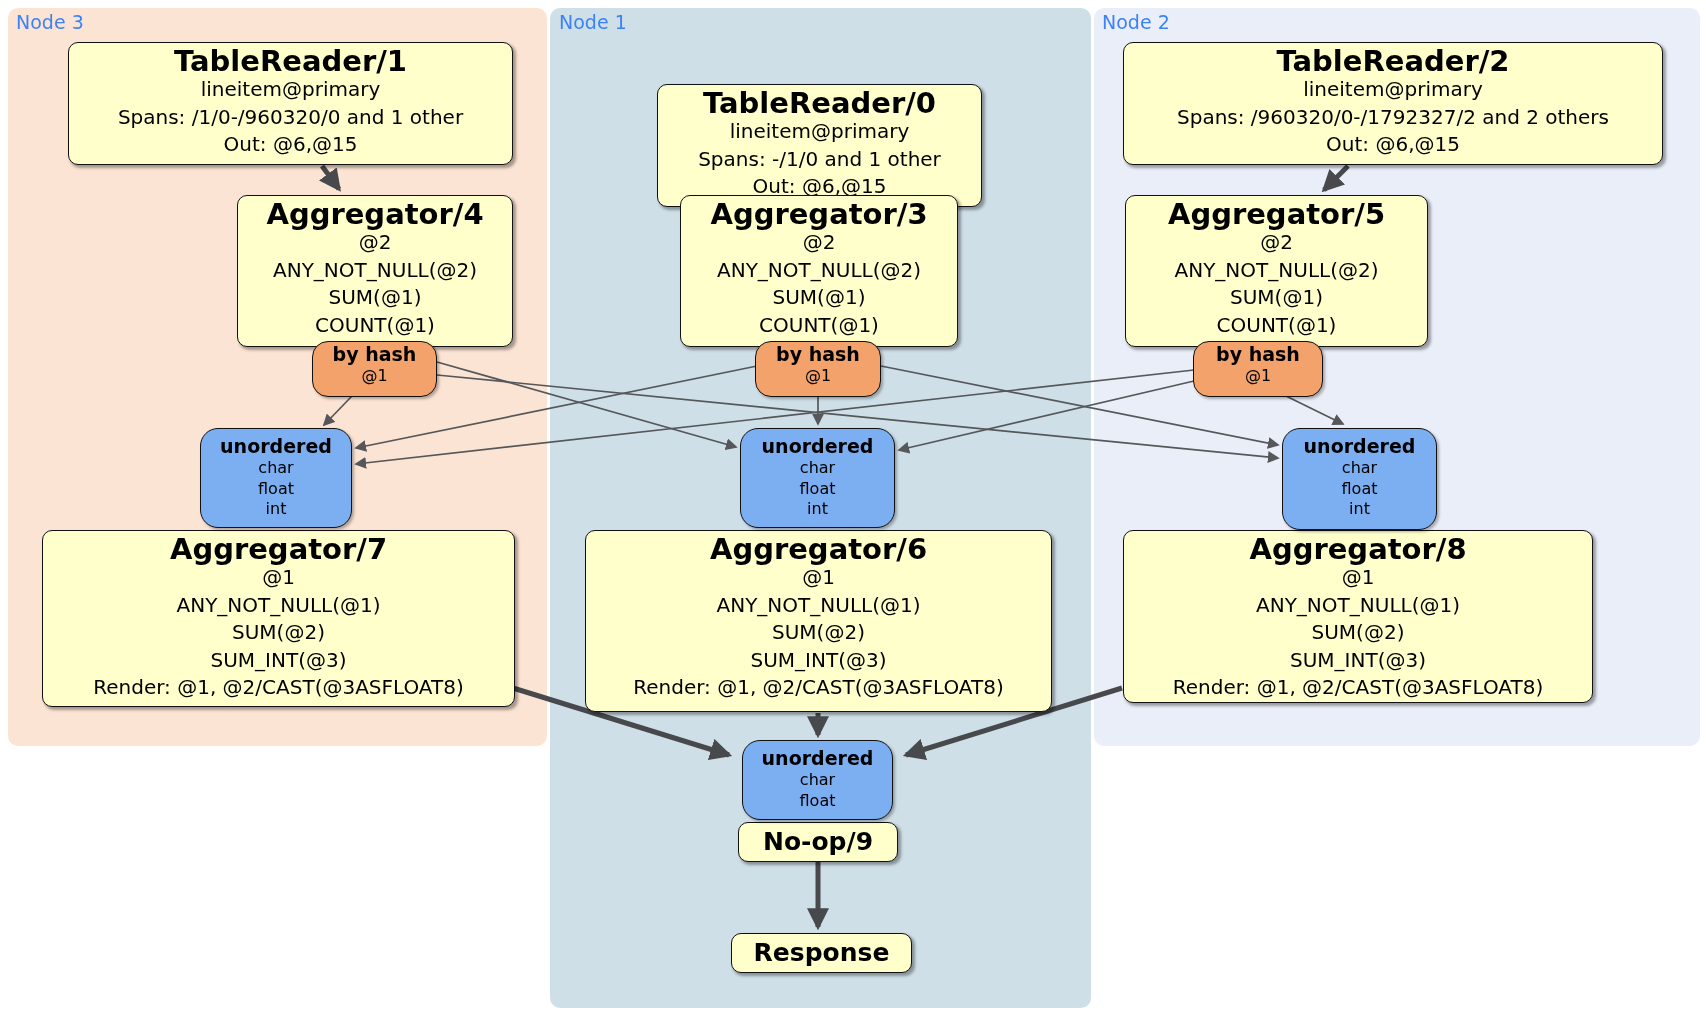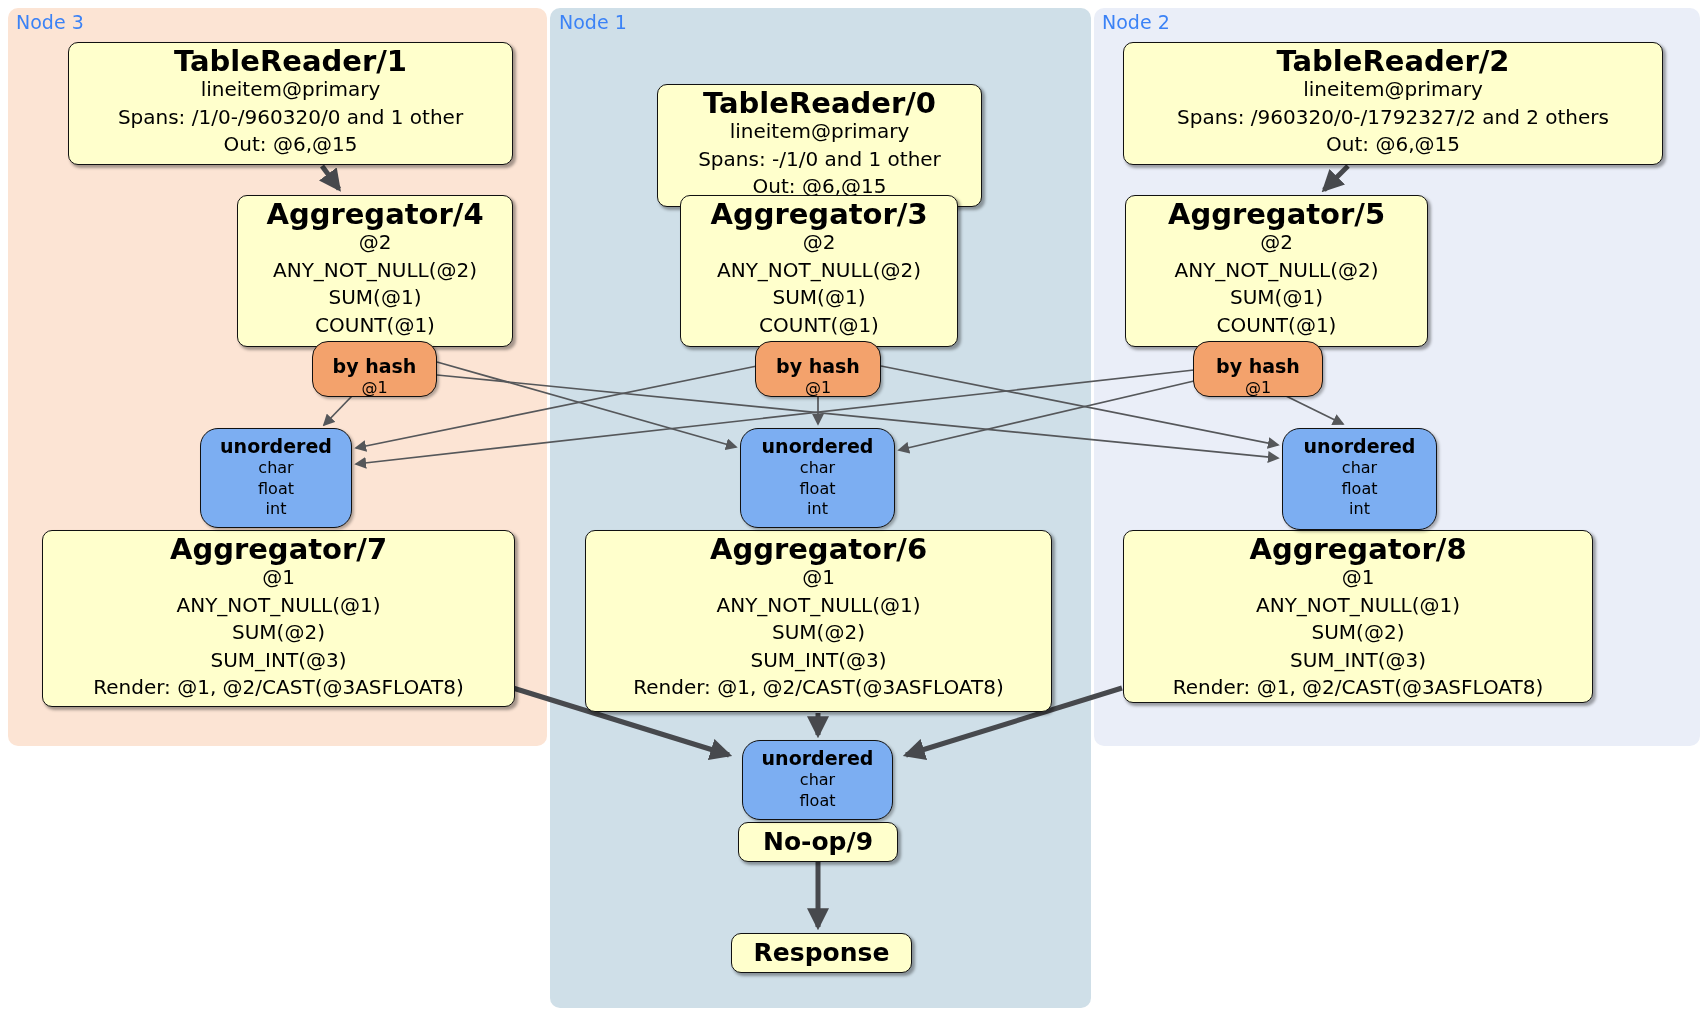--- a/index.html
+++ b/index.html
@@ -15,21 +15,21 @@
   #label-node2{left:1102px;top:11px;text-align:right;}
 
   #edges{position:absolute;left:0;top:0;width:1706px;height:1016px;z-index:2;pointer-events:none;}
 
   .op{position:absolute;z-index:3;background:#ffffcc;border:1.6px solid #111;border-radius:10px;
       box-shadow:2.5px 2.5px 3px rgba(0,0,0,.35);text-align:center;box-sizing:border-box;padding-top:4px;}
   .op .title{font-weight:bold;font-size:29px;line-height:29px;}
   .op .line{font-size:20px;line-height:27.5px;white-space:nowrap;}
 
   .router{position:absolute;z-index:4;background:#f3a26c;border:1.6px solid #111;border-radius:16px;
-      box-shadow:2px 2px 3px rgba(0,0,0,.3);text-align:center;box-sizing:border-box;padding-top:12px;}
+      box-shadow:2px 2px 3px rgba(0,0,0,.3);text-align:center;box-sizing:border-box;padding-top:0;}
   .router .title{font-weight:bold;font-size:19px;line-height:24px;}
   .router .line{font-size:16px;line-height:20px;}
 
   .sync{position:absolute;z-index:4;background:#7caef2;border:1.6px solid #111;border-radius:18px;
       box-shadow:2px 2px 3px rgba(0,0,0,.3);text-align:center;box-sizing:border-box;padding-top:5px;}
   .sync .title{font-weight:bold;font-size:19px;line-height:24px;}
   .sync .line{font-size:16px;line-height:20.5px;}
 
   .small-op{padding-top:0;display:flex;align-items:center;justify-content:center;}
   .small-op .title{font-size:25px;line-height:30px;}

